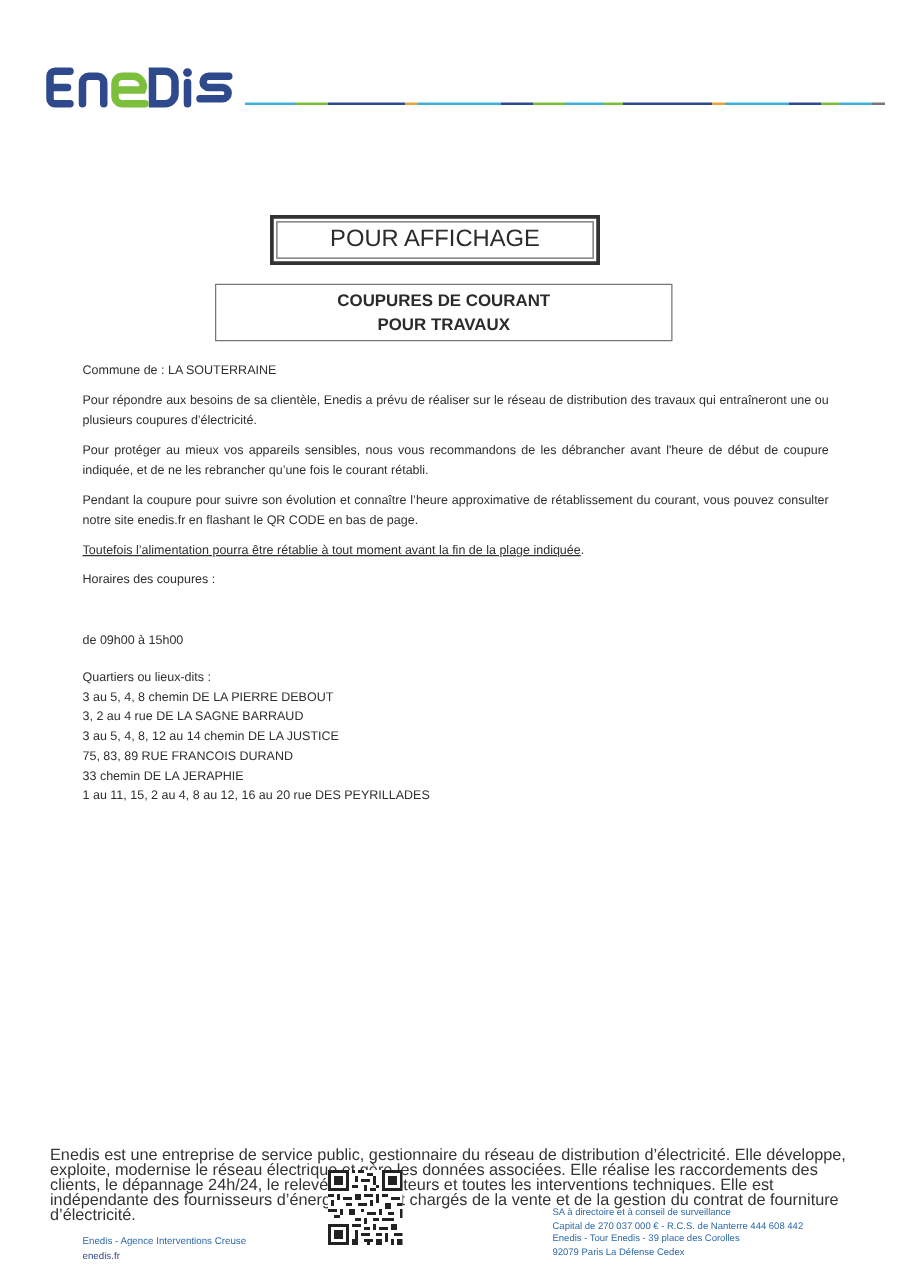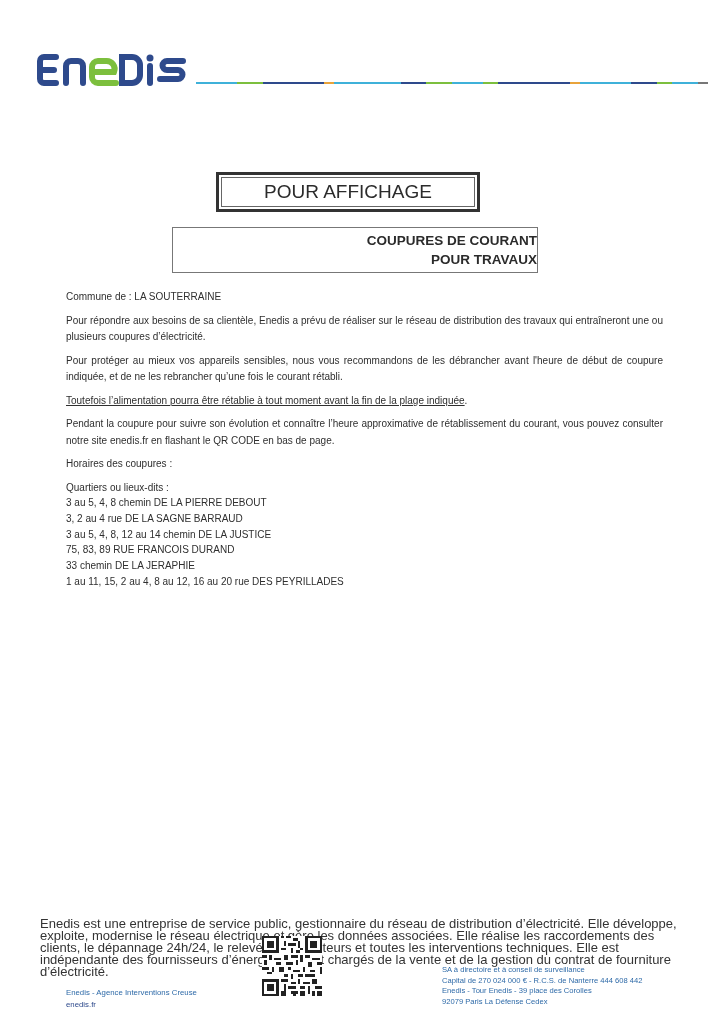--- a/index.html
+++ b/index.html
@@ -6,21 +6,21 @@
   body { width:724px; height:1024px; background:#fff; position:relative; overflow:hidden;
          font-family:"Liberation Sans", sans-serif; color:#2a2a2a; }
   .logo { position:absolute; left:36px; top:52px; height:36px; display:flex; align-items:center; }
   .logo-rule { position:absolute; left:196px; top:82px; width:512px; height:2px;
     background:linear-gradient(to right,#3fb1d9 0%,#3fb1d9 8%,#7cbf3d 8%,#7cbf3d 13%,#2e4a8c 13%,#2e4a8c 25%,#e8a33b 25%,#e8a33b 27%,#3fb1d9 27%,#3fb1d9 40%,#2e4a8c 40%,#2e4a8c 45%,#7cbf3d 45%,#7cbf3d 50%,#3fb1d9 50%,#3fb1d9 56%,#7cbf3d 56%,#7cbf3d 59%,#2e4a8c 59%,#2e4a8c 73%,#e8a33b 73%,#e8a33b 75%,#3fb1d9 75%,#3fb1d9 85%,#2e4a8c 85%,#2e4a8c 90%,#7cbf3d 90%,#7cbf3d 93%,#3fb1d9 93%,#3fb1d9 98%,#777 98%); }
   .box1 { position:absolute; left:216px; top:172px; width:258px; height:34px;
     border:3px solid #333; box-shadow: inset 0 0 0 2px #fff, inset 0 0 0 3px #666;
     display:flex; align-items:center; justify-content:center;
     font-size:19px; font-weight:normal; color:#2b2b2b; }
   .box2 { position:absolute; left:172px; top:227px; width:364px; height:44px;
-    border:1px solid #777; display:flex; flex-direction:column; align-items:flex-end; justify-content:center;
+    border:1px solid #777; display:flex; flex-direction:column; align-items:center; justify-content:center;
     font-size:13.5px; font-weight:bold; color:#2b2b2b; line-height:19px; }
   .body { position:absolute; left:66px; top:289px; width:597px; font-size:10px; line-height:16.5px; color:#2f2f2f; }
   .body p { margin:0 0 7px 0; text-align:justify; }
   .u { text-decoration:underline; }
   .list div { line-height:15.7px; }
   .footer-text { position:absolute; left:40px; top:918px; width:650px; font-size:13px; 
     line-height:12px; color:#333; }
   .qr { position:absolute; left:262px; top:936px; width:60px; height:60px; }
   .agency { position:absolute; left:66px; top:987px; font-size:7.8px; color:#2e6aa8; line-height:12px; }
   .agency .site { font-weight:normal; color:#2e4a8c; }
@@ -48,23 +48,24 @@
 
 <div class="box2">
   <div>COUPURES DE COURANT</div>
   <div>POUR TRAVAUX</div>
 </div>
 
 <div class="body">
   <p>Commune de : LA SOUTERRAINE</p>
   <p>Pour répondre aux besoins de sa clientèle, Enedis a prévu de réaliser sur le réseau de distribution des travaux qui entraîneront une ou plusieurs coupures d’électricité.</p>
   <p>Pour protéger au mieux vos appareils sensibles, nous vous recommandons de les débrancher avant l'heure de début de coupure indiquée, et de ne les rebrancher qu’une fois le courant rétabli.</p>
+  <p>Pendant la coupure pour suivre son évolution et connaître l’heure approximative de rétablissement du courant, vous pouvez consulter notre site enedis.fr en flashant le QR CODE en bas de page.</p>
   <p><span class="u">Toutefois l’alimentation pourra être rétablie à tout moment avant la fin de la plage indiquée</span><span>.</span></p>
-  <p>Pendant la coupure pour suivre son évolution et connaître l’heure approximative de rétablissement du courant, vous pouvez consulter notre site enedis.fr en flashant le QR CODE en bas de page.</p>
   <p>Horaires des coupures :</p>
+  <p style="margin-top:32px;margin-bottom:14px;">de 09h00 à 15h00</p>
   <div class="list">
     <div>Quartiers ou lieux-dits :</div>
     <div>3 au 5, 4, 8 chemin DE LA PIERRE DEBOUT</div>
     <div>3, 2 au 4 rue DE LA SAGNE BARRAUD</div>
     <div>3 au 5, 4, 8, 12 au 14 chemin DE LA JUSTICE</div>
     <div>75, 83, 89 RUE FRANCOIS DURAND</div>
     <div>33 chemin DE LA JERAPHIE</div>
     <div>1 au 11, 15, 2 au 4, 8 au 12, 16 au 20 rue DES PEYRILLADES</div>
   </div>
 </div>
@@ -86,16 +87,16 @@
   </svg>
 </div>
 
 <div class="agency">
   <div>Enedis - Agence Interventions Creuse</div>
   <div class="site">enedis.fr</div>
 </div>
 
 <div class="legal">
   <div>SA à directoire et à conseil de surveillance</div>
-  <div>Capital de 270 024 000 € - R.C.S. de Nanterre 444 608 442</div>
+  <div>Capital de 270 037 000 € - R.C.S. de Nanterre 444 608 442</div>
   <div>Enedis - Tour Enedis - 39 place des Corolles</div>
   <div>92079 Paris La Défense Cedex</div>
 </div>
 
 </body></html>

